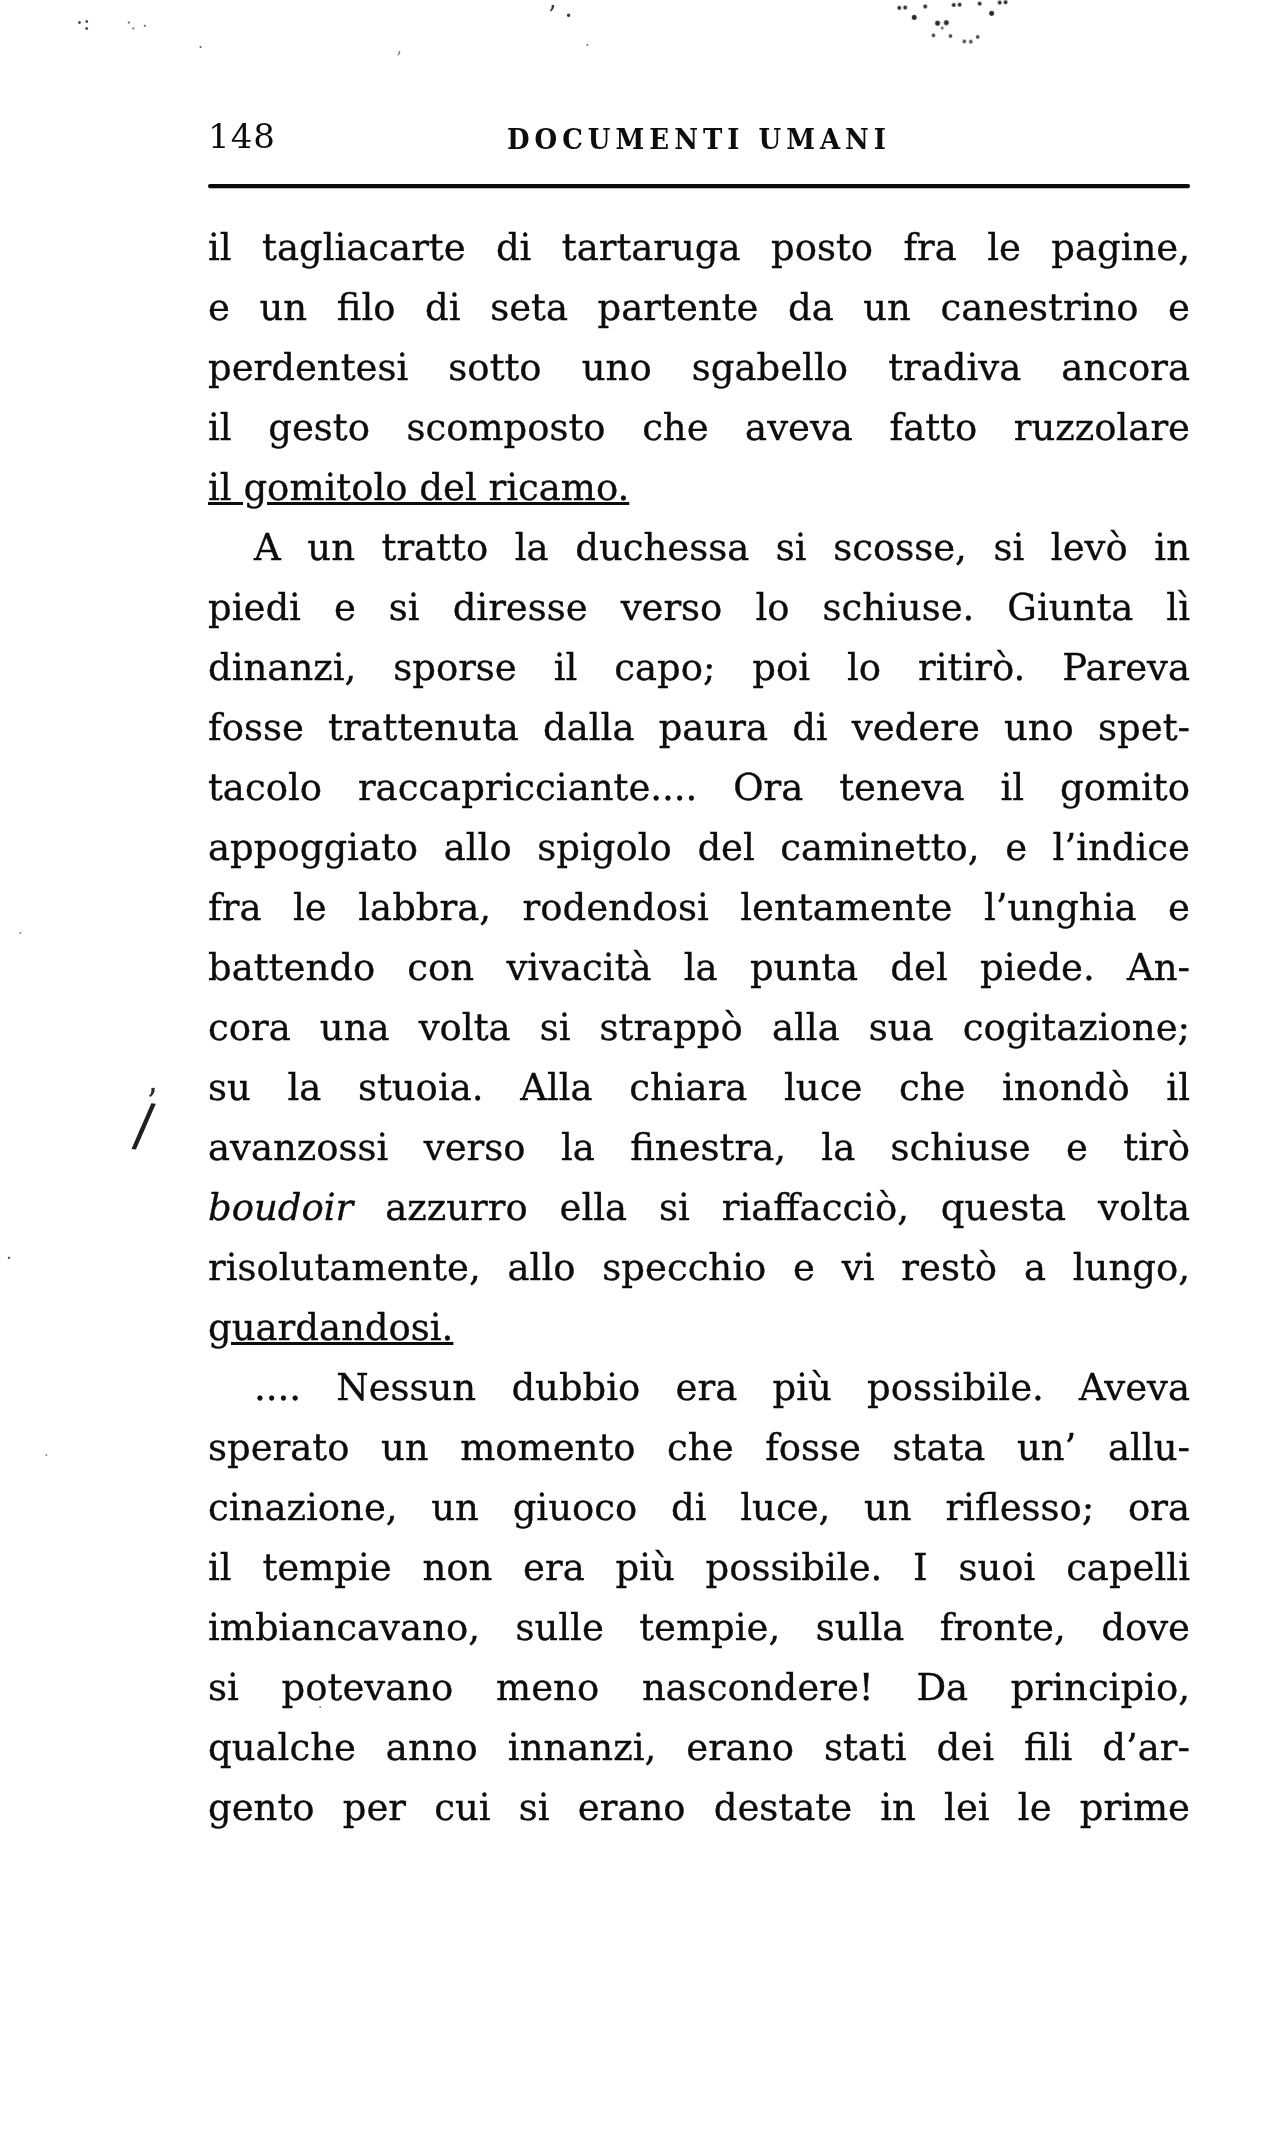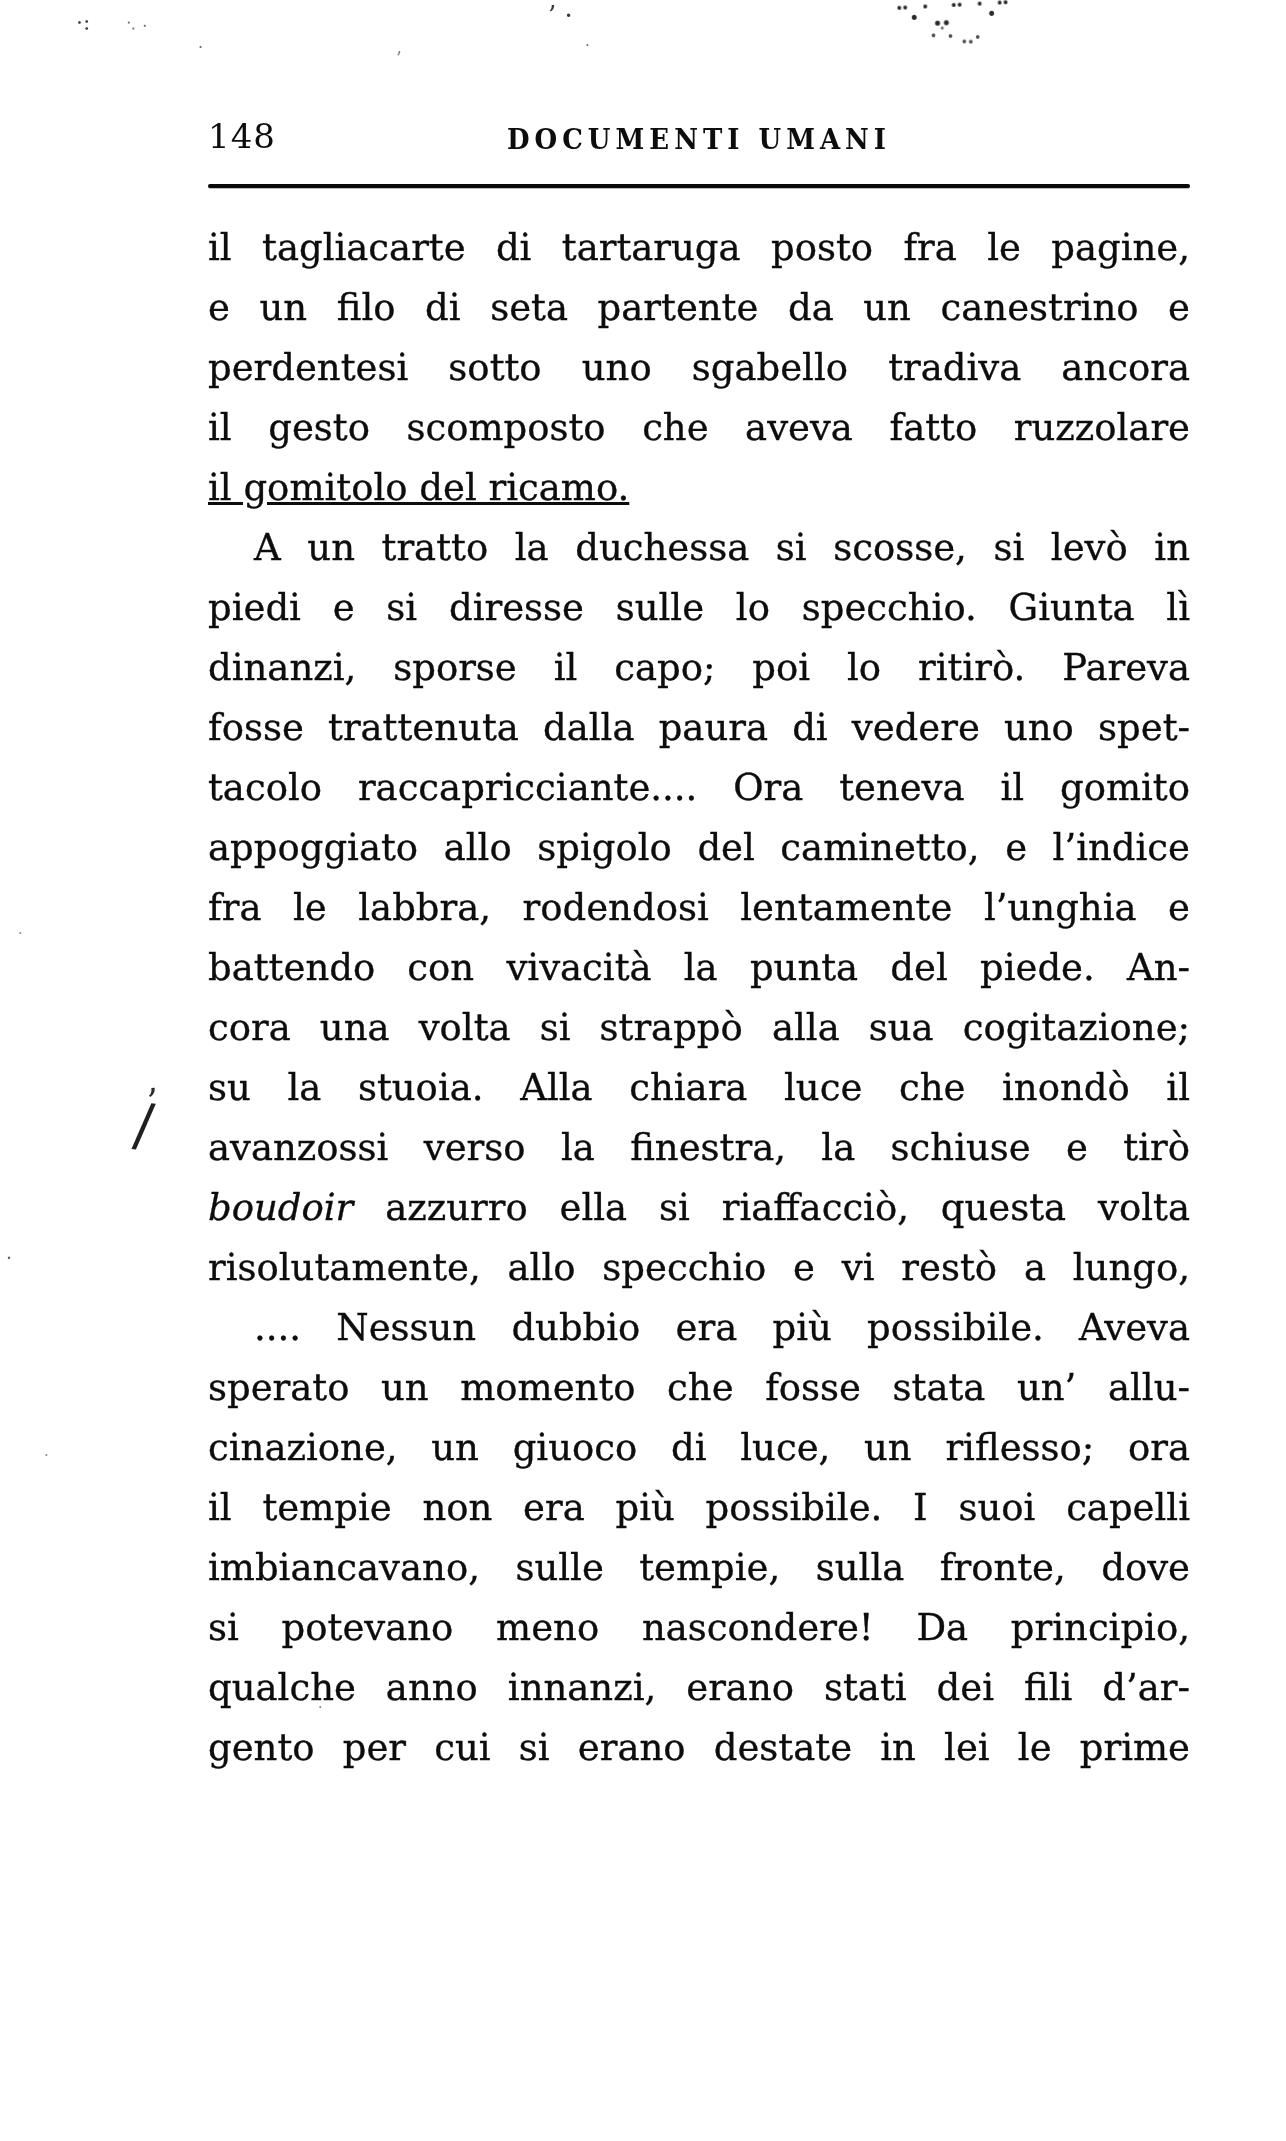--- a/index.html
+++ b/index.html
@@ -57,32 +57,33 @@
   <span class="page-number">148</span>
   <span class="running-title">DOCUMENTI UMANI</span>
   <div class="header-rule"></div>
   <div class="text-block">
       <div class="line">il tagliacarte di tartaruga posto fra le pagine,</div>
       <div class="line">e un filo di seta partente da un canestrino e</div>
       <div class="line">perdentesi sotto uno sgabello tradiva ancora</div>
       <div class="line">il gesto scomposto che aveva fatto ruzzolare</div>
       <div class="line nojust">il gomitolo del ricamo.</div>
       <div class="line indent">A un tratto la duchessa si scosse, si levò in</div>
-      <div class="line">piedi e si diresse sulle lo specchio. Giunta lì</div>
+      <div class="line">piedi e si diresse verso lo schiuse. Giunta lì</div>
       <div class="line">dinanzi, sporse il capo; poi lo ritirò. Pareva</div>
       <div class="line">fosse trattenuta dalla paura di vedere uno spet-</div>
       <div class="line">tacolo raccapricciante.... Ora teneva il gomito</div>
       <div class="line">appoggiato allo spigolo del caminetto, e l’indice</div>
       <div class="line">fra le labbra, rodendosi lentamente l’unghia e</div>
       <div class="line">battendo con vivacità la punta del piede. An-</div>
       <div class="line">cora una volta si strappò alla sua cogitazione;</div>
       <div class="line">su la stuoia. Alla chiara luce che inondò il</div>
       <div class="line">avanzossi verso la finestra, la schiuse e tirò</div>
       <div class="line"><span class="it">boudoir</span><span> azzurro ella si riaffacciò, questa volta</span></div>
       <div class="line">risolutamente, allo specchio e vi restò a lungo,</div>
+      <div class="line nojust">guardandosi.</div>
       <div class="line indent">.... Nessun dubbio era più possibile. Aveva</div>
       <div class="line">sperato un momento che fosse stata un’ allu-</div>
       <div class="line">cinazione, un giuoco di luce, un riflesso; ora</div>
       <div class="line">il tempie non era più possibile. I suoi capelli</div>
       <div class="line">imbiancavano, sulle tempie, sulla fronte, dove</div>
       <div class="line">si potevano meno nascondere! Da principio,</div>
       <div class="line">qualche anno innanzi, erano stati dei fili d’ar-</div>
       <div class="line">gento per cui si erano destate in lei le prime</div>
     </div>
 <span class="mark" style="left: 76px; top: 12px; font-size: 22px; opacity: 0.8;">·:</span>

